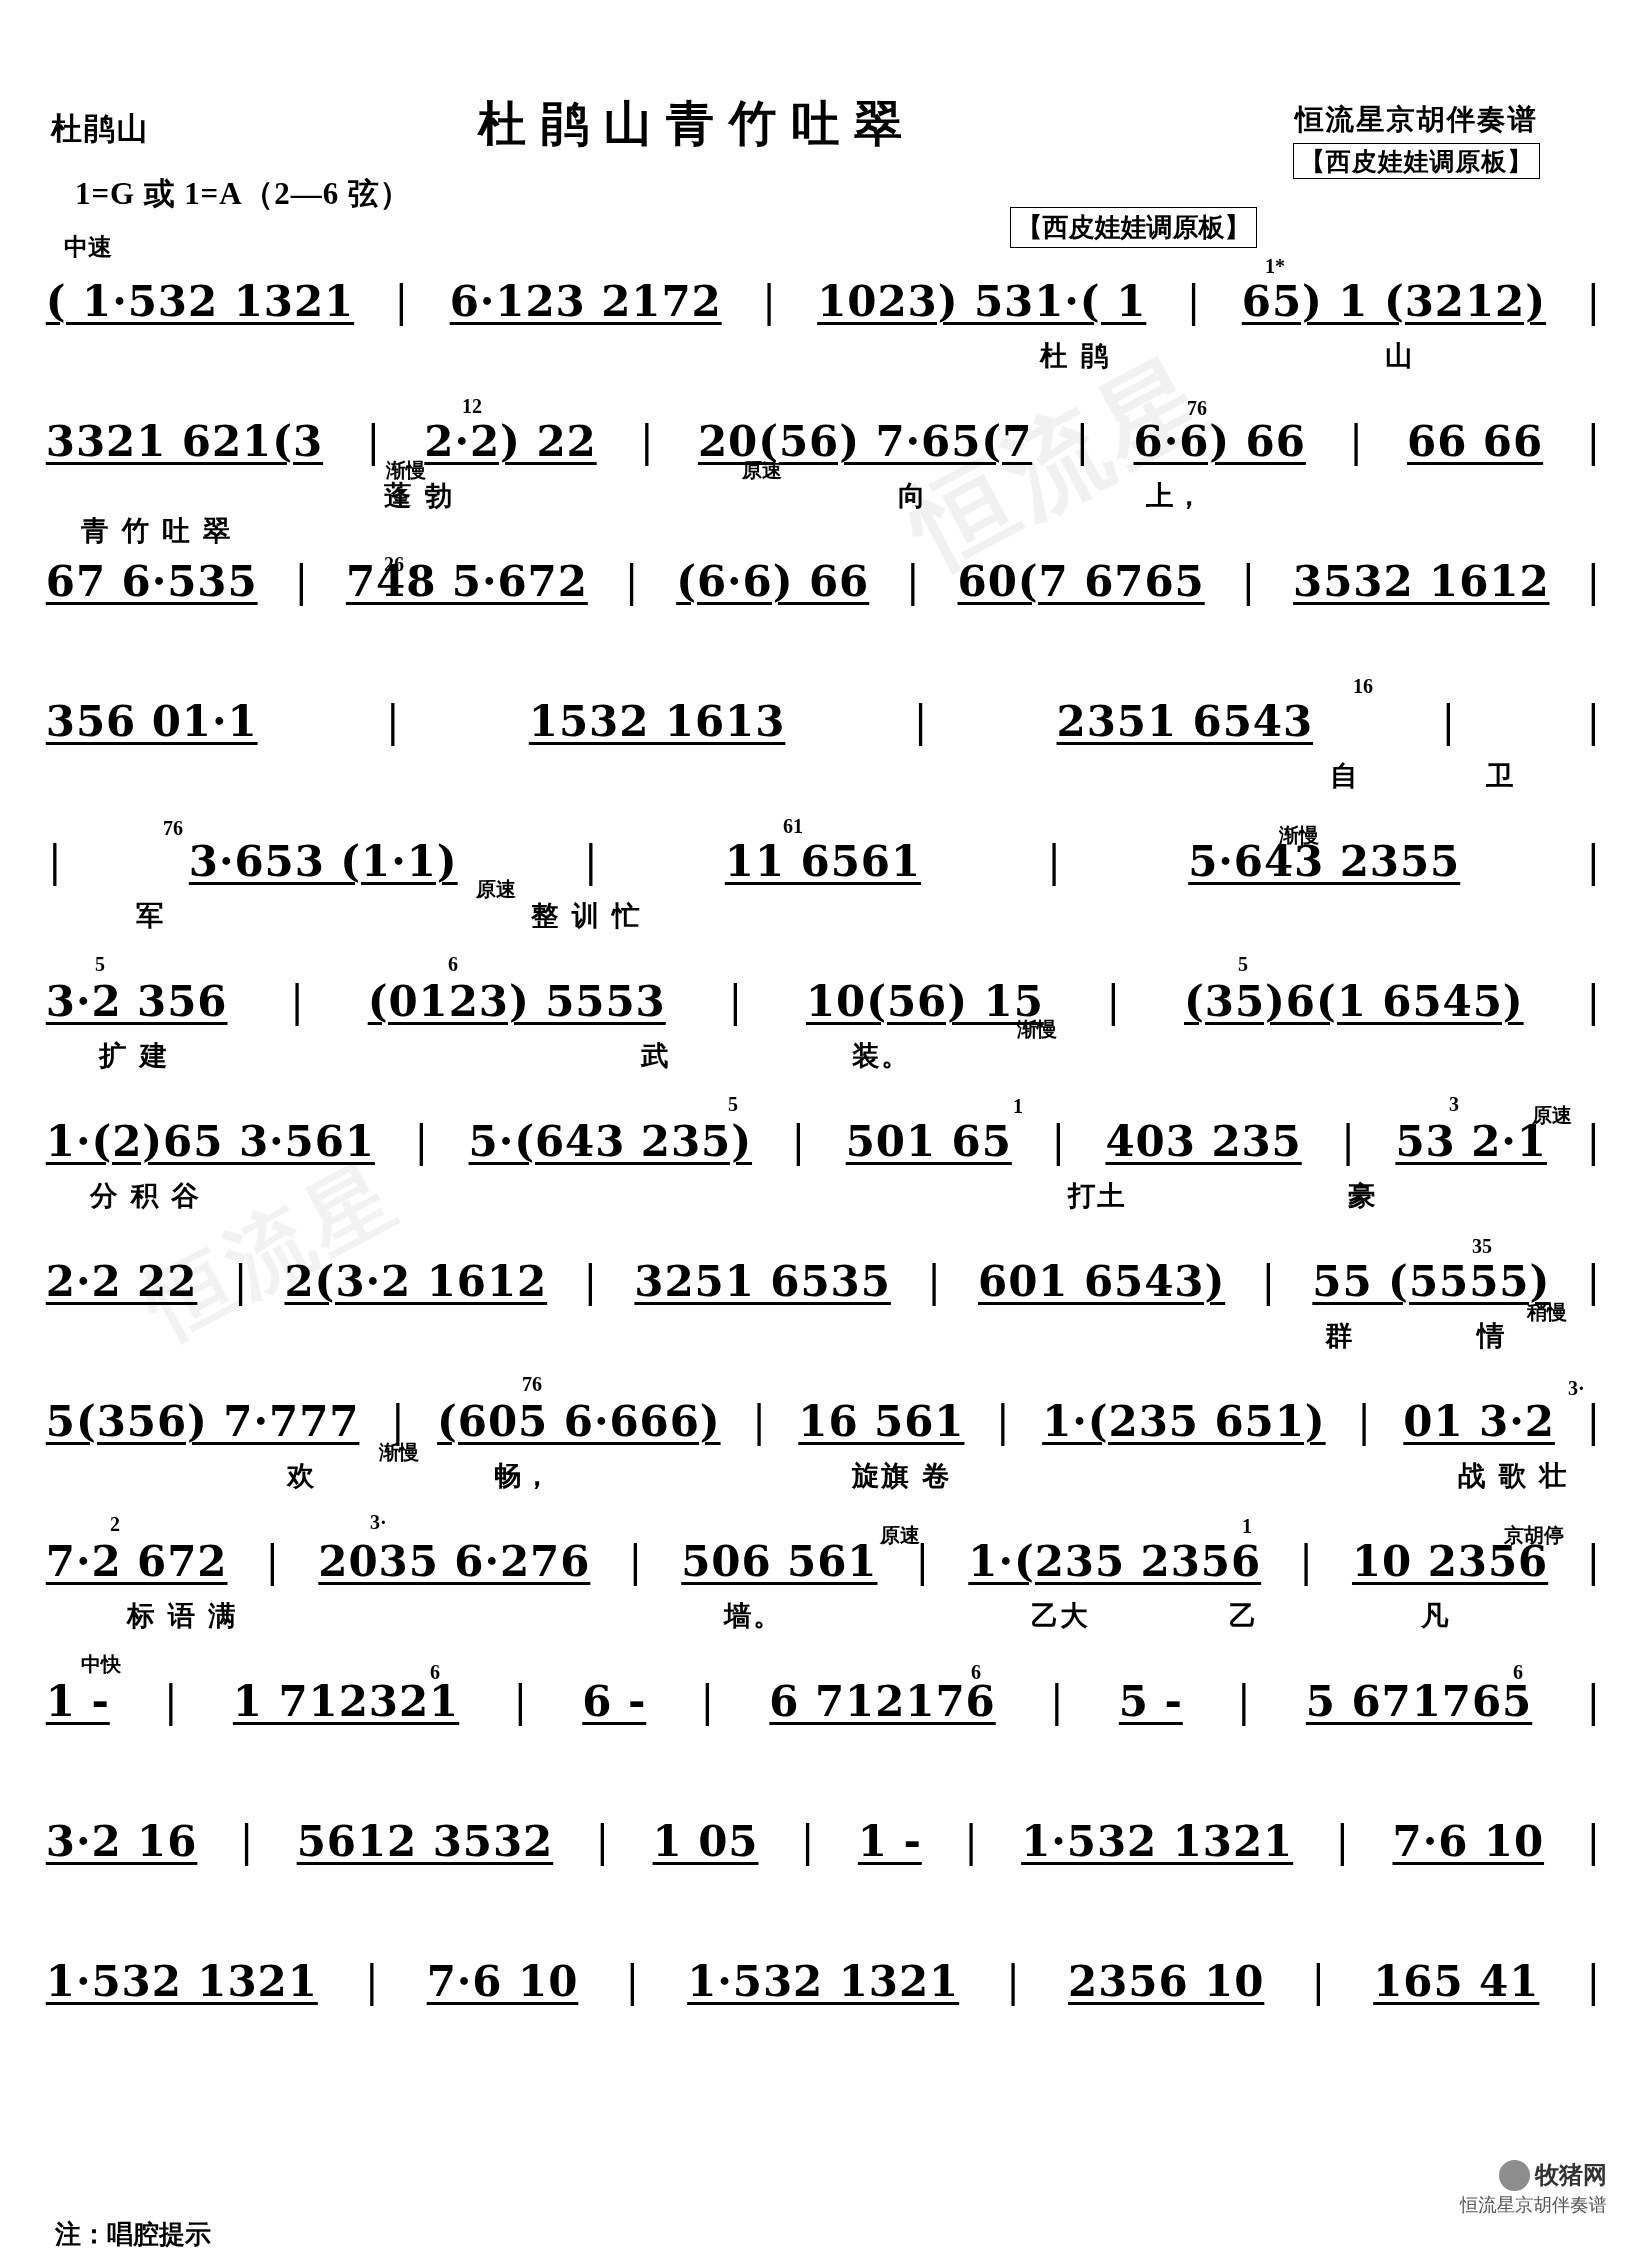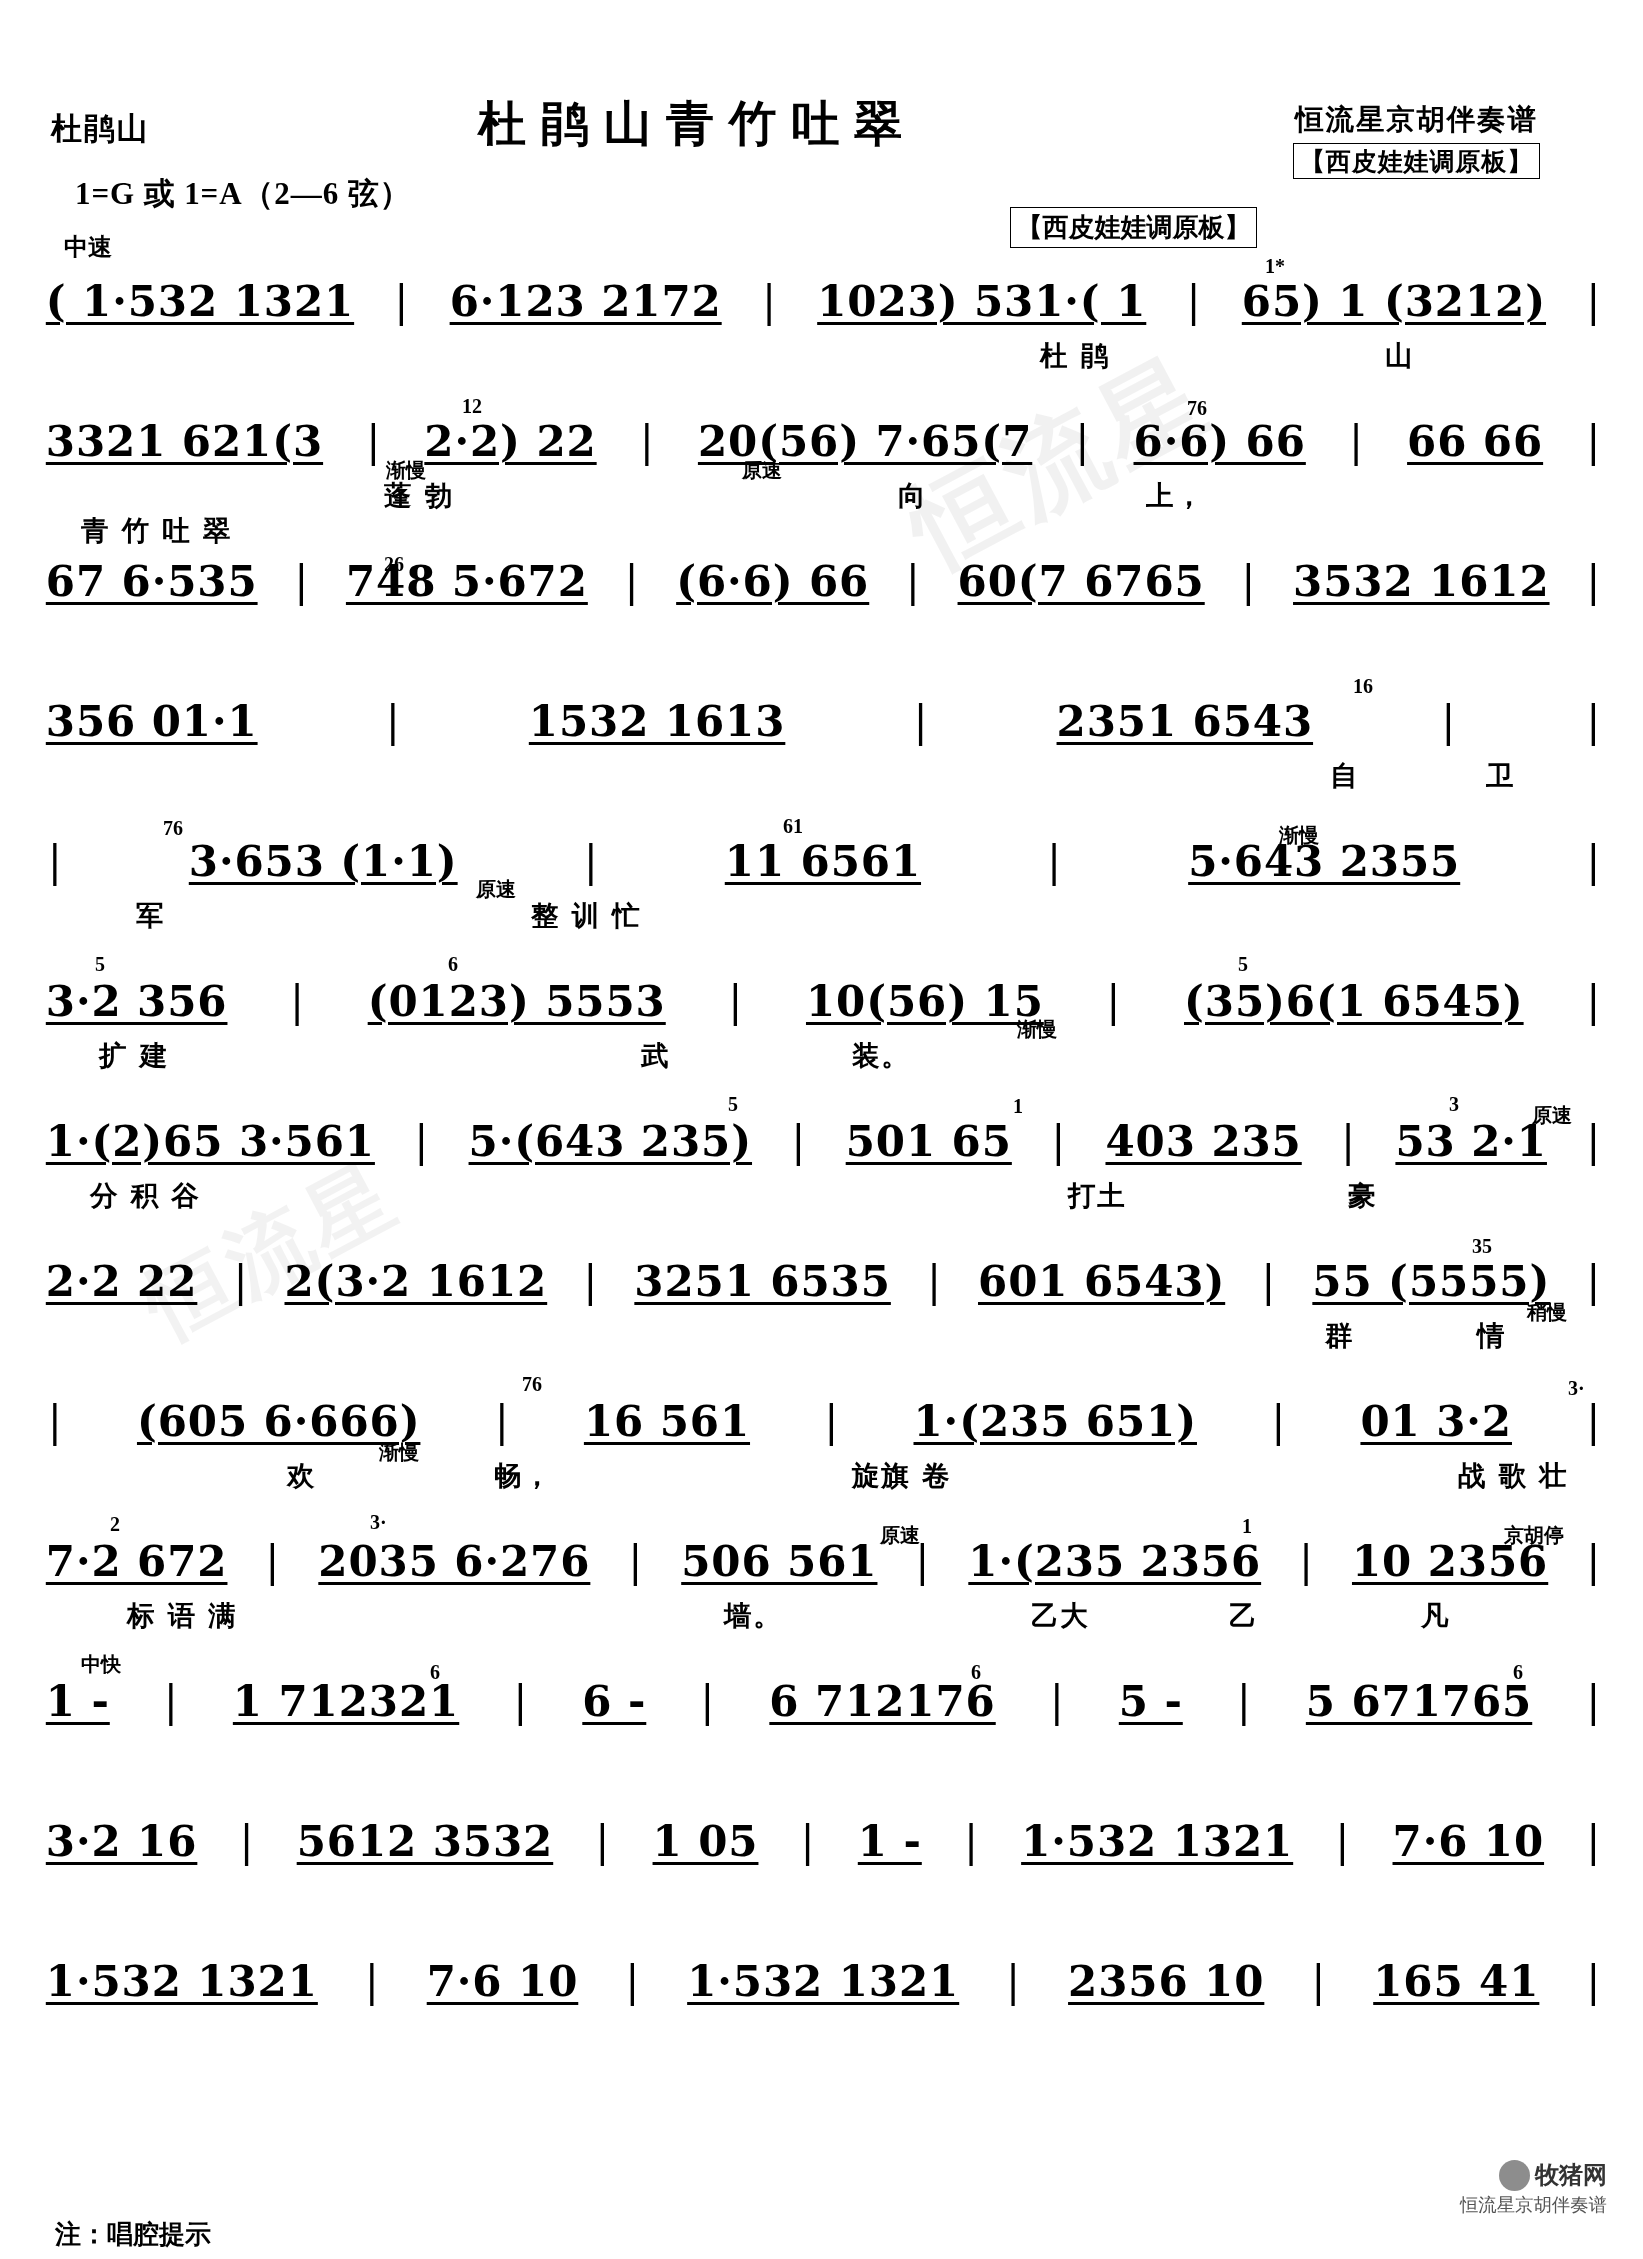--- a/index.html
+++ b/index.html
@@ -379,20 +379,21 @@
         </div>
         <div class="lyrics">
           <span class="lyr" style="left: 1281px;">群</span>
           <span class="lyr" style="left: 1433px;">情</span>
         </div>
         <span class="mark" style="left: 1428px; top: -11px;">35</span>
         <span class="mark" style="left: 1483px; top: 53px;">稍慢</span>
       </div>
       <div class="line">
         <div class="notes">
+          <span class="grp u1">5(356)  7·777</span>
           <span class="bar">|</span>
           <span class="grp u1">(605  6·666)</span>
           <span class="bar">|</span>
           <span class="grp u1">16  561</span>
           <span class="bar">|</span>
           <span class="grp u1">1·(235  651)</span>
           <span class="bar">|</span>
           <span class="grp u1">01  3·2</span>
           <span class="bar">|</span>
         </div>

